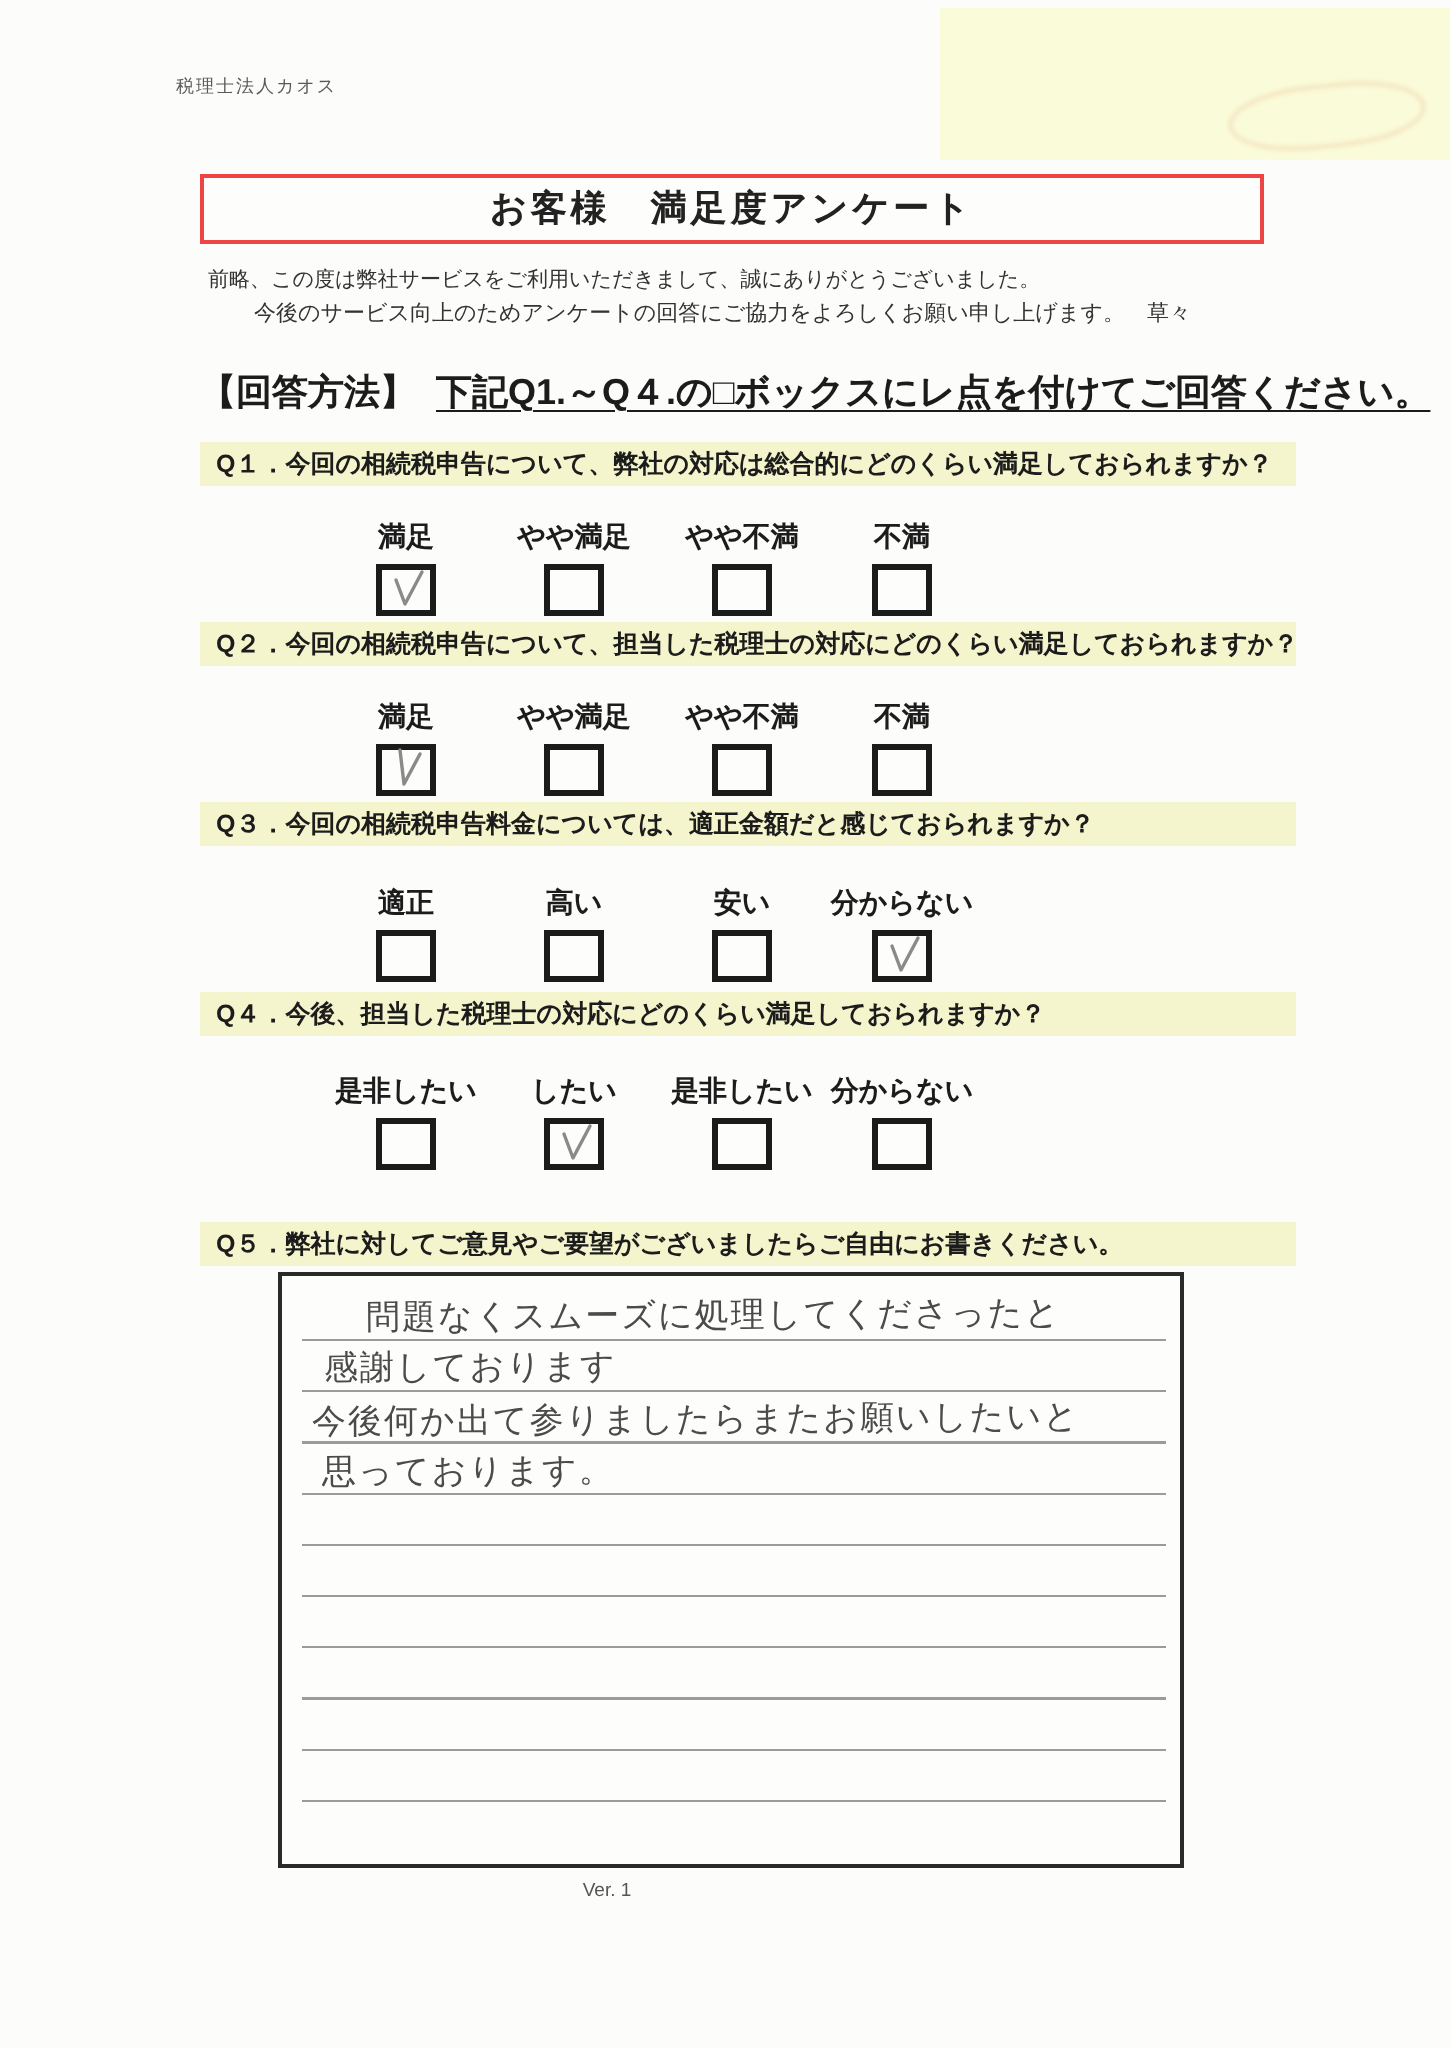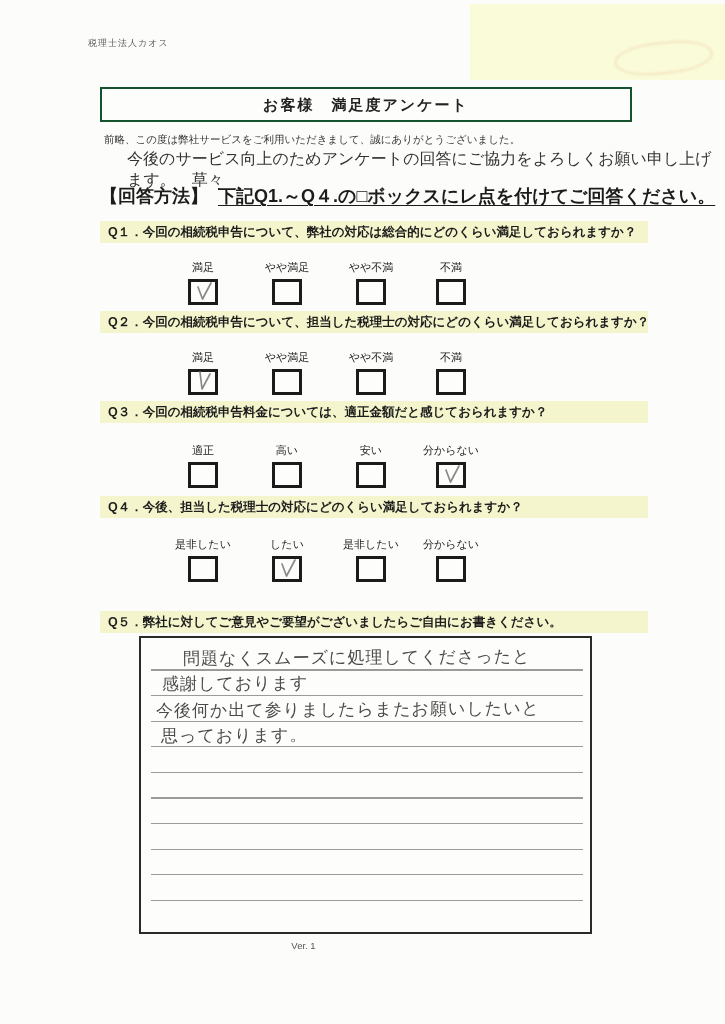--- a/index.html
+++ b/index.html
@@ -12,41 +12,41 @@
   .abs{position:absolute;}
 
   .company{left:88px;top:37px;font-size:9px;color:#5a5a5a;letter-spacing:1px;}
 
   .sticky{left:470px;top:4px;width:255px;height:76px;background:#fafbd8;}
   .stamp-hint{position:absolute;right:12px;top:38px;width:95px;height:28px;
     border:2px solid rgba(215,120,90,0.18);border-radius:50%/60%;
     transform:rotate(-6deg);filter:blur(1px);}
 
   .title-box{left:100px;top:87px;width:528px;height:31px;
-    border:2px solid #14532d;background:#fdfdfb;
-    text-align:center;line-height:31px;font-size:15px;font-weight:700;letter-spacing:2px;}
+    border:2px solid #ef4444;background:#fdfdfb;
+    text-align:center;line-height:31px;font-size:18px;font-weight:700;letter-spacing:2px;}
 
   .greet1{left:104px;top:133px;font-size:10.5px;color:#333;}
-  .greet2{left:127px;top:149px;font-size:16px;color:#333;}
+  .greet2{left:127px;top:149px;font-size:11px;color:#333;}
 
   .howto{left:100px;top:184px;font-size:18px;font-weight:700;color:#1c1c1c;}
   .howto .u{text-decoration:underline;text-underline-offset:3px;margin-left:10px;}
 
   .qbar{left:100px;width:548px;height:22px;line-height:22px;padding-left:8px;
     box-sizing:border-box;background:#f5f5cd;font-size:12.5px;font-weight:700;color:#1c1c1c;
     white-space:nowrap;overflow:hidden;}
   .qbar.q1{top:221px;} .qbar.q2{top:311px;} .qbar.q3{top:401px;}
   .qbar.q4{top:496px;} .qbar.q5{top:611px;}
 
   .opt-cell{position:absolute;width:86px;text-align:center;}
   .row-q1 .opt-cell{top:260px;} .row-q2 .opt-cell{top:350px;}
   .row-q3 .opt-cell{top:443px;} .row-q4 .opt-cell{top:537px;}
   .opt-cell.c0{left:160px;} .opt-cell.c1{left:244px;}
   .opt-cell.c2{left:328px;text-align:center;} .opt-cell.c3{left:408px;}
-  .opt-label{font-size:11px;font-weight:400;color:#1c1c1c;white-space:nowrap;}
+  .opt-label{font-size:14px;font-weight:700;color:#1c1c1c;white-space:nowrap;}
   .cbox{width:24px;height:20px;border:3px solid #1b1b1b;background:#fdfdfb;
     margin:4px auto 0;position:relative;}
   .check{position:absolute;left:0;top:-4px;width:26px;height:26px;}
   .check svg{display:block;}
 
   .comment-box{left:139px;top:636px;width:453px;height:298px;
     border:2.5px solid #2a2a2a;background:#fdfdfb;box-sizing:border-box;}
   .rules{position:absolute;left:10px;top:7px;width:432px;height:256px;
     background:repeating-linear-gradient(to bottom,
       transparent 0px,transparent 24.5px,#9b9b9b 24.5px,#9b9b9b 25.6px);}

